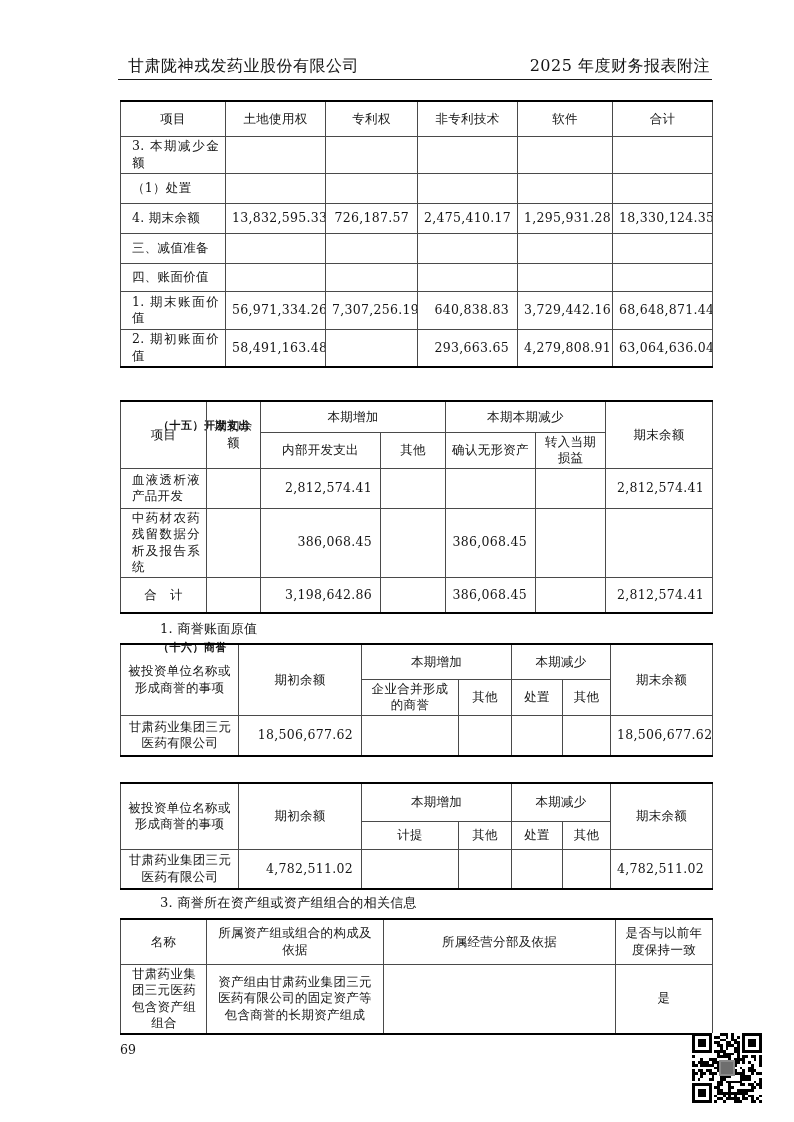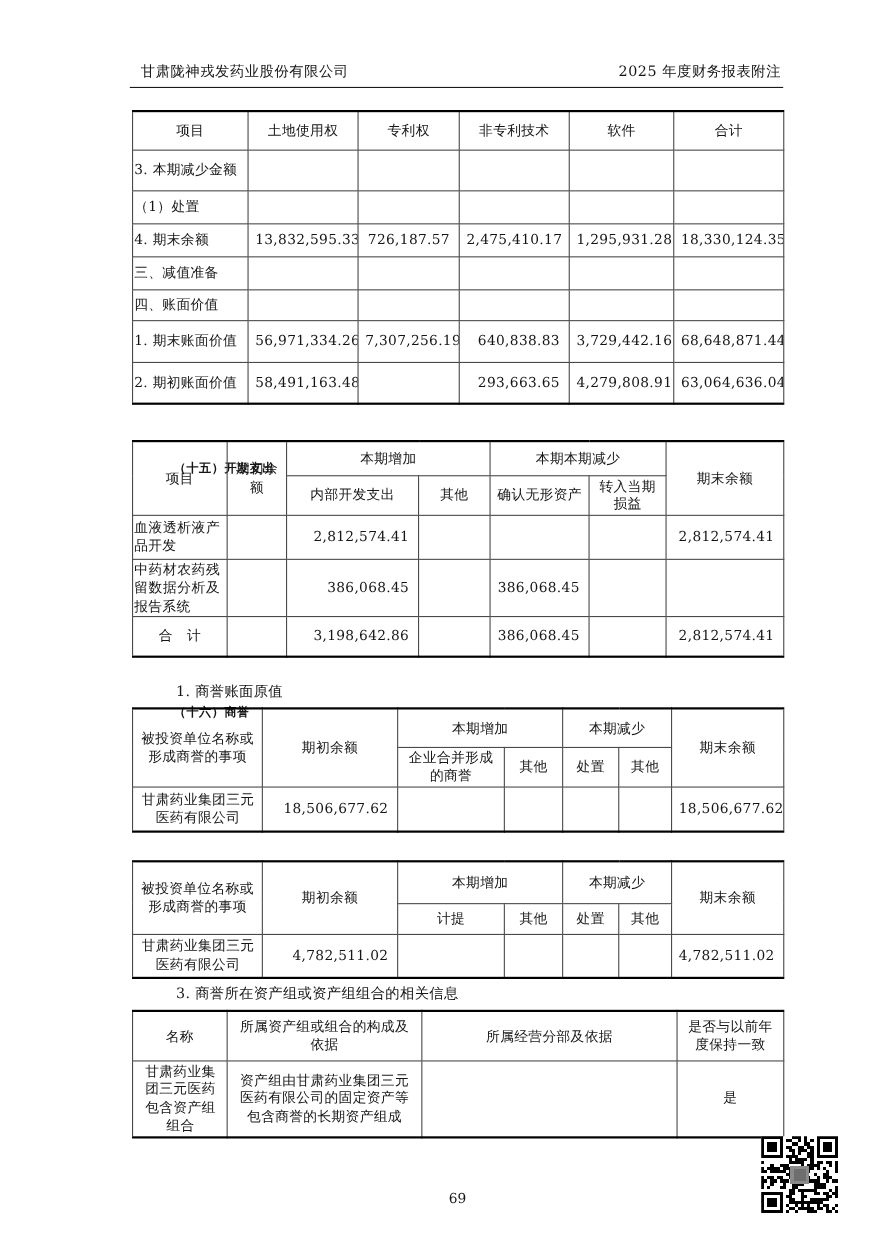--- a/index.html
+++ b/index.html
@@ -2,39 +2,39 @@
 <html><head>
 <meta charset="utf-8">
 <style>
   html,body{margin:0;padding:0;background:#e8e8e8;}
   .page{
     position:relative;width:794px;height:1122px;margin:0 auto;background:#ffffff;
     font-family:"DejaVu Serif","Liberation Serif",serif;color:#151515;overflow:hidden;
   }
   .abs{position:absolute;left:120px;width:592px;}
   
-  .phead{top:56px;height:24px;font-size:13px;letter-spacing:.5px;}
+  .phead{top:56px;height:24px;font-size:16px;letter-spacing:.5px;}
   .phead .co{position:absolute;left:8px;top:0;}
   .phead .ti{position:absolute;right:2px;top:0;}
   .hrule{top:79px;left:118px;width:594px;height:0;border-top:1.6px solid #1a1a1a;}
   
   .sec{font-weight:bold;font-size:11px;padding-left:38px;letter-spacing:.5px;margin-top:44px;}
   .sub{font-size:13px;padding-left:40px;letter-spacing:.3px;}
   
   table{border-collapse:collapse;table-layout:fixed;width:592px;
         border-top:2.5px solid #000;border-bottom:2.5px solid #000;}
   td,th{border:1px solid #4a4a4a;font-weight:normal;font-size:12.5px;
         padding:1px 6px;vertical-align:middle;line-height:1.32;letter-spacing:.3px;
         overflow:hidden;}
   .ctr{text-align:center;}
   .num{text-align:right;padding-right:8px;}
-  .lbl{text-align:justify;padding-left:1px;}
+  .lbl{text-align:justify;padding-left:11px;}
   .lbl2{text-align:center;padding-left:7px;}
   
-  .pfoot{top:1042px;text-align:center;font-size:12.5px;margin-top:40px;}
+  .pfoot{top:1042px;font-size:12.5px;}
   .qr{position:absolute;left:692px;top:1033px;width:70px;height:70px;}
 </style>
 </head>
 <body>
 
 <div class="page">
 
   <div class="abs phead">
     <span class="co">甘肃陇神戎发药业股份有限公司</span>
     <span class="ti">2025 年度财务报表附注</span>

